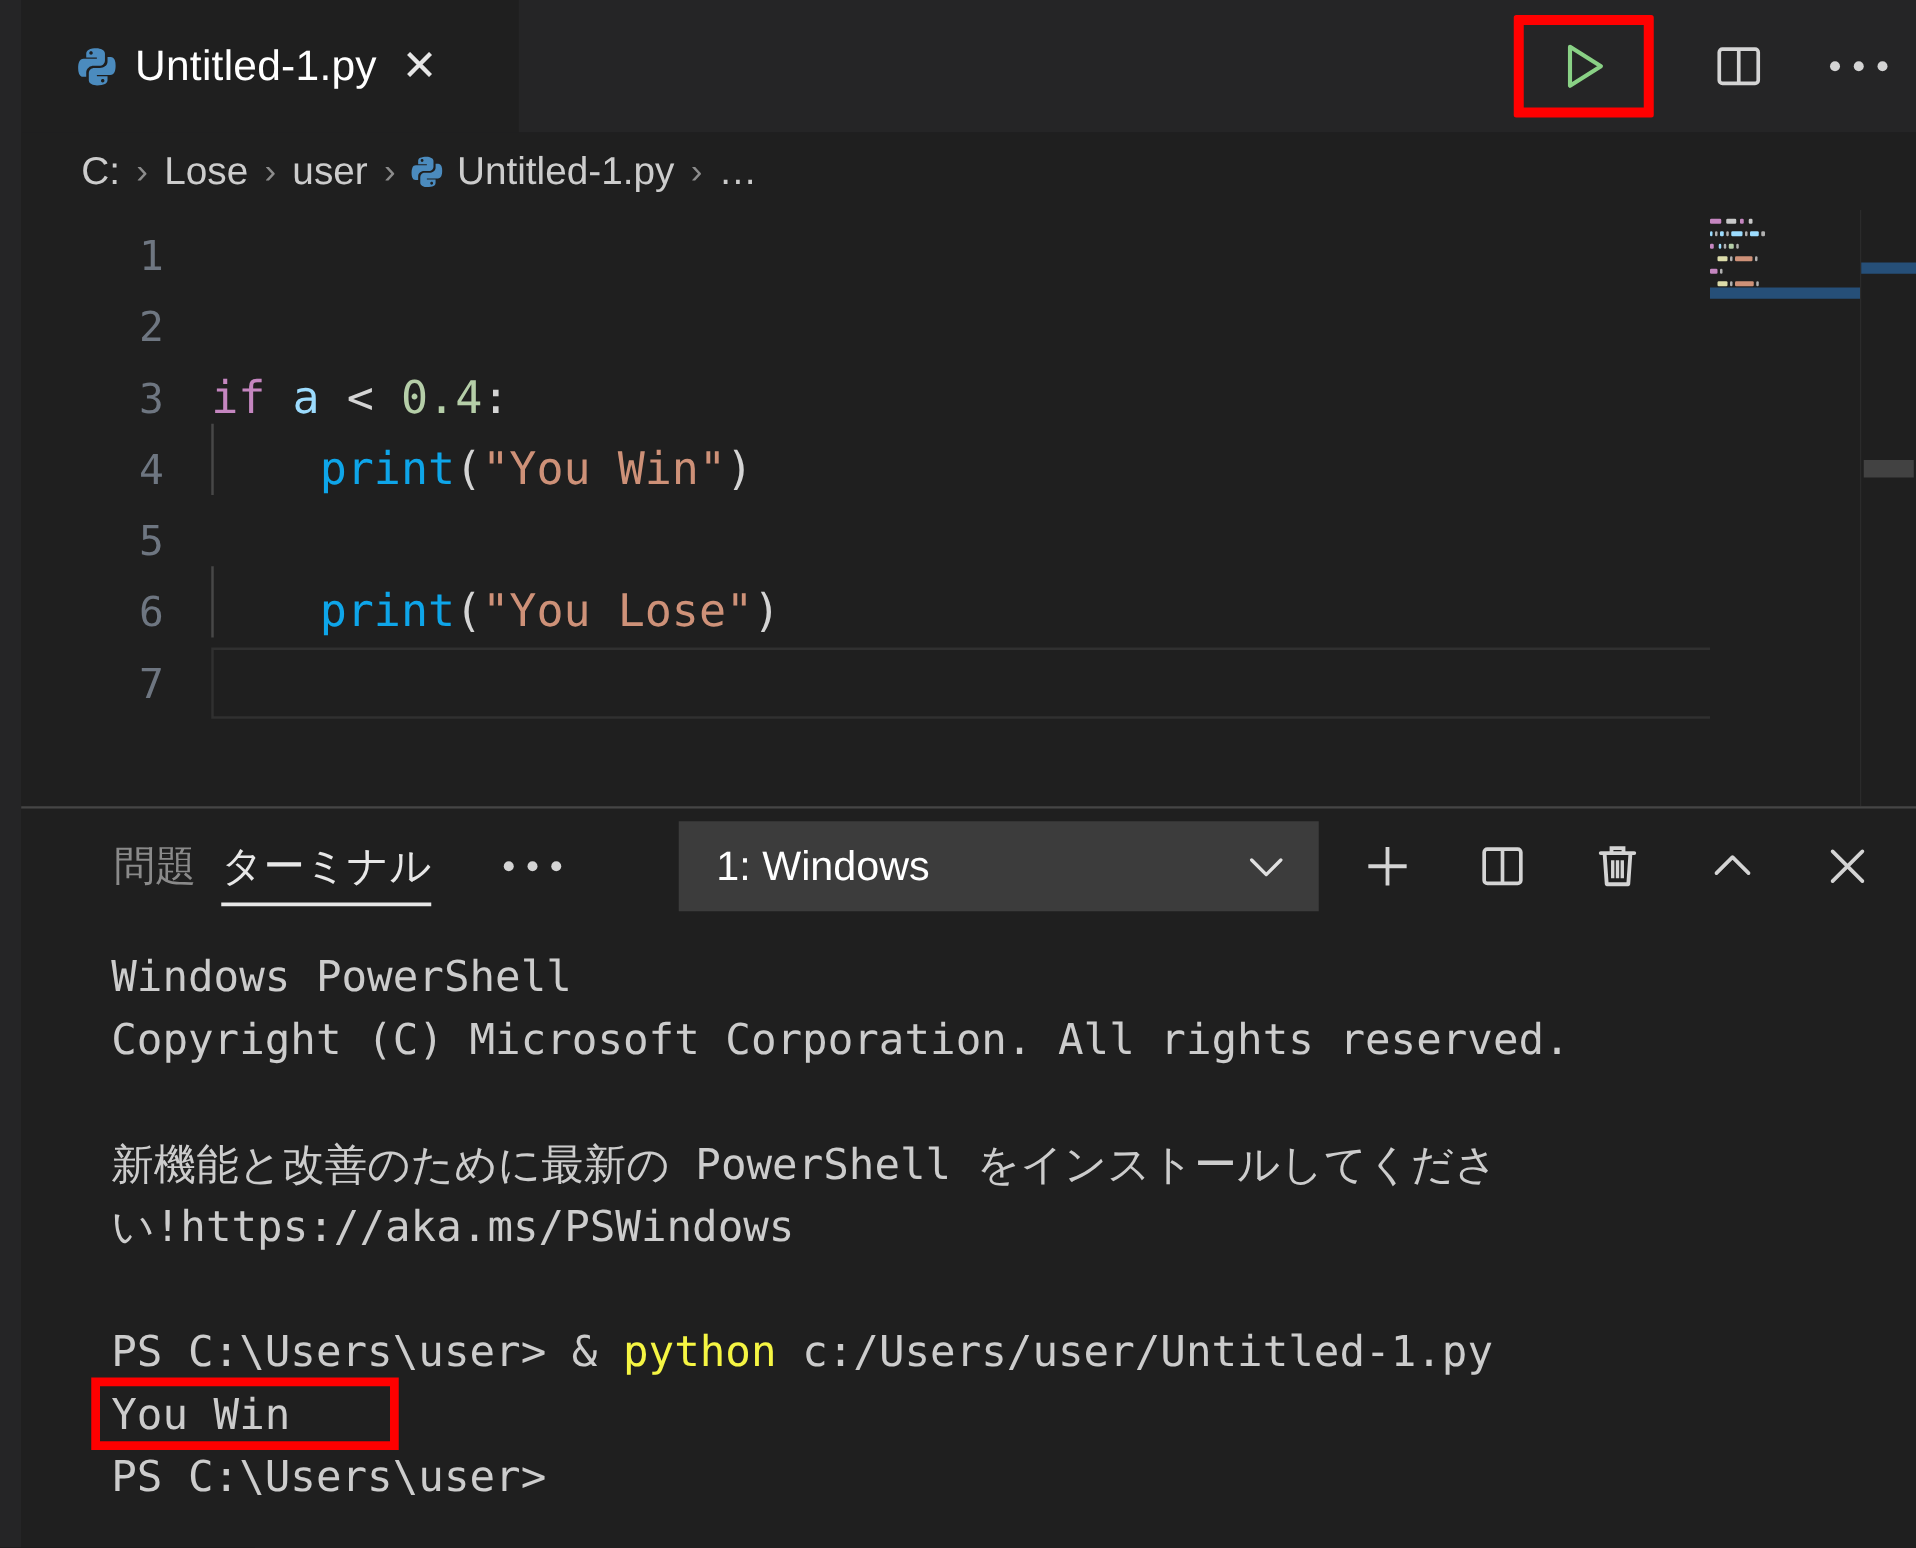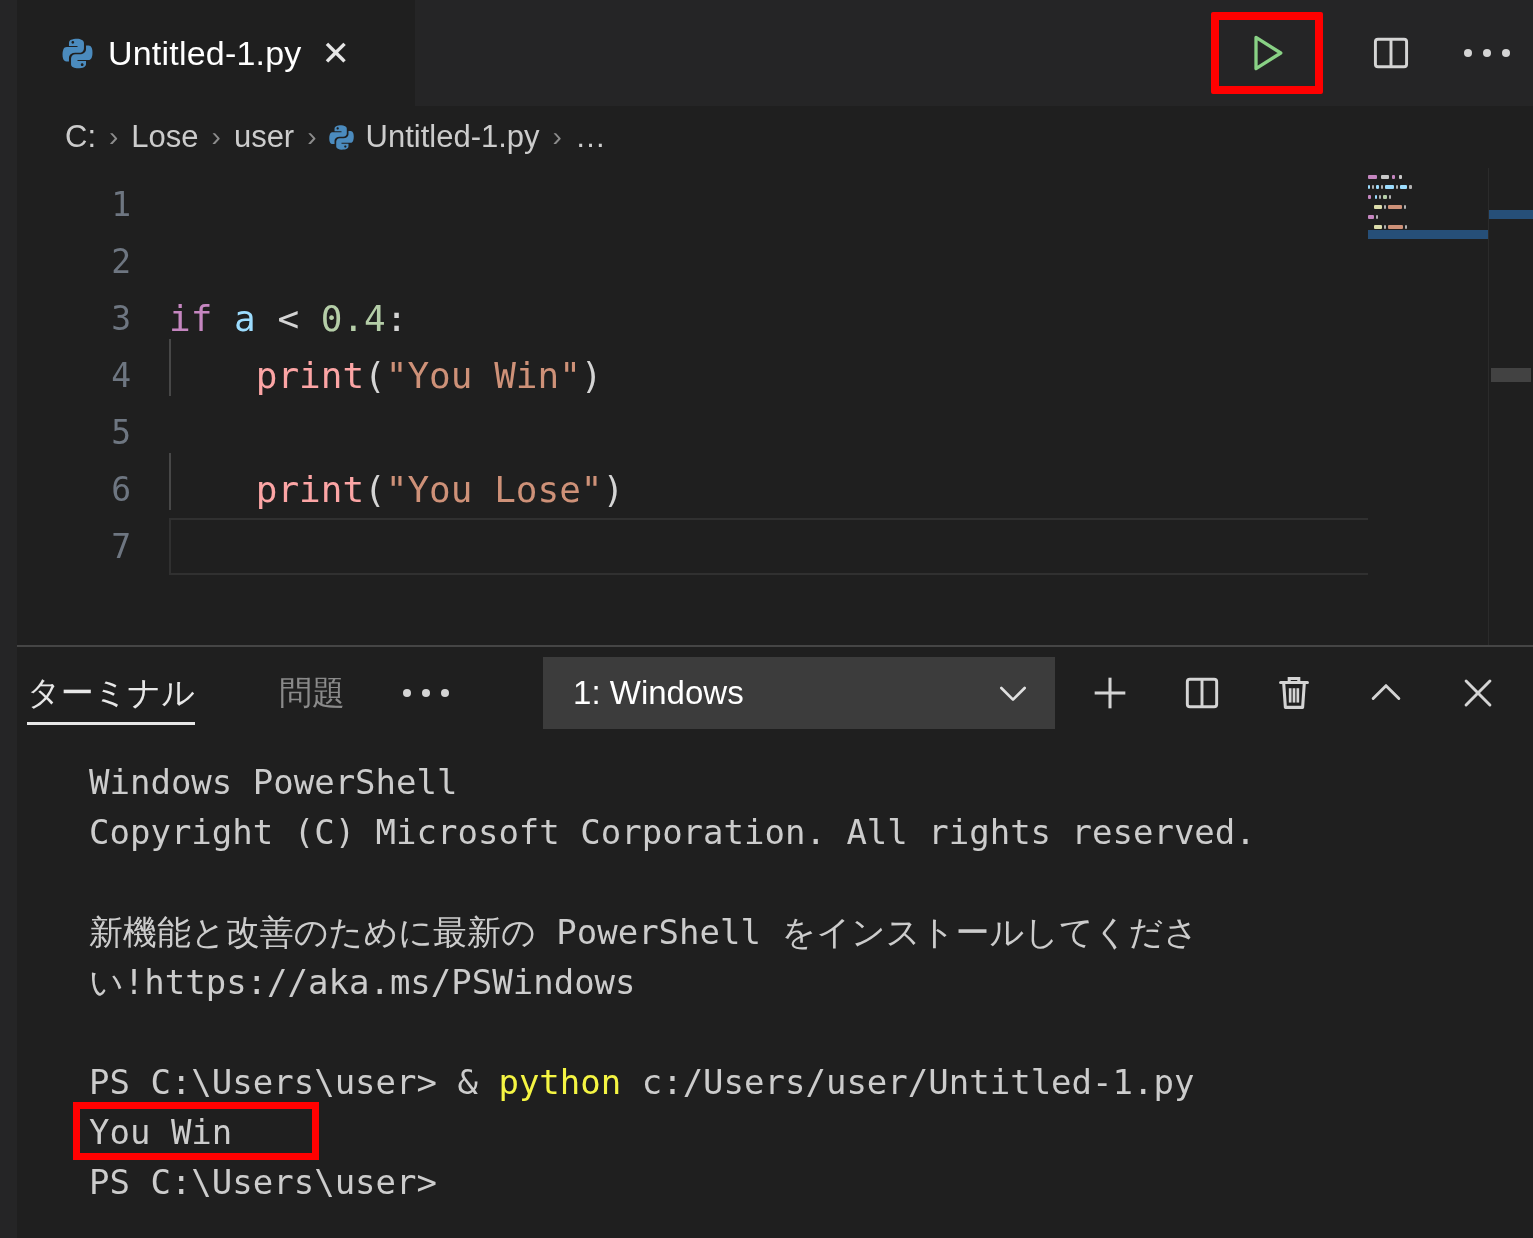--- a/index.html
+++ b/index.html
@@ -84,21 +84,21 @@
   }
   .cur-line-box {
     position: absolute; left: 152px; right: 138px; top: 0; height: 57px;
     border: 2px solid #303030;
   }
   
   .k  { color: #C586C0; }  
   .id { color: #9CDCFE; }  
   .pl { color: #d4d4d4; }  
   .nu { color: #B5CEA8; }  
-  .fn { color: #fca5a5; }  
+  .fn { color: #0ea5e9; }  
   .st { color: #CE9178; }  
   .op { color: #d4d4d4; }
 
   
   .minimap {
     position: absolute; right: 45px; top: 168px; width: 120px; height: 477px;
     background: #1f1f1f; overflow: hidden;
   }
   .mm-line { height: 6px; margin-bottom: 4px; display:flex; gap:2px; align-items:center; }
   .mm-seg { height: 4px; border-radius: 1px; display:block; }
@@ -289,25 +289,25 @@
 
   <div class="edscroll">
     <div class="edmark"></div>
     <div class="edscroll-thumb"></div>
   </div>
 
   <div class="divider"></div>
 
   <div class="panel">
     <div class="panel-header">
+      <div class="ptab first">
+        <span>問題</span>
+      </div>
       <div class="ptab active">
         <span>ターミナル</span>
-      </div>
-      <div class="ptab first">
-        <span>問題</span>
       </div>
       <div class="ptab ptab-dots">
         <span class="dots">
             <i></i>
             <i></i>
             <i></i>
           </span>
       </div>
 
       <div class="term-select">

